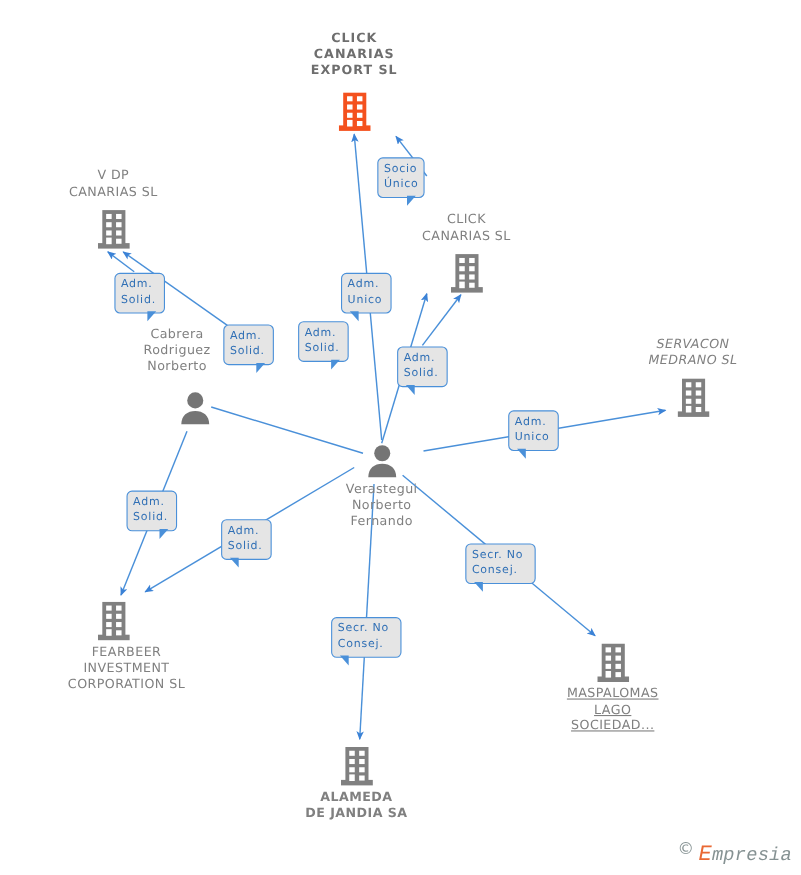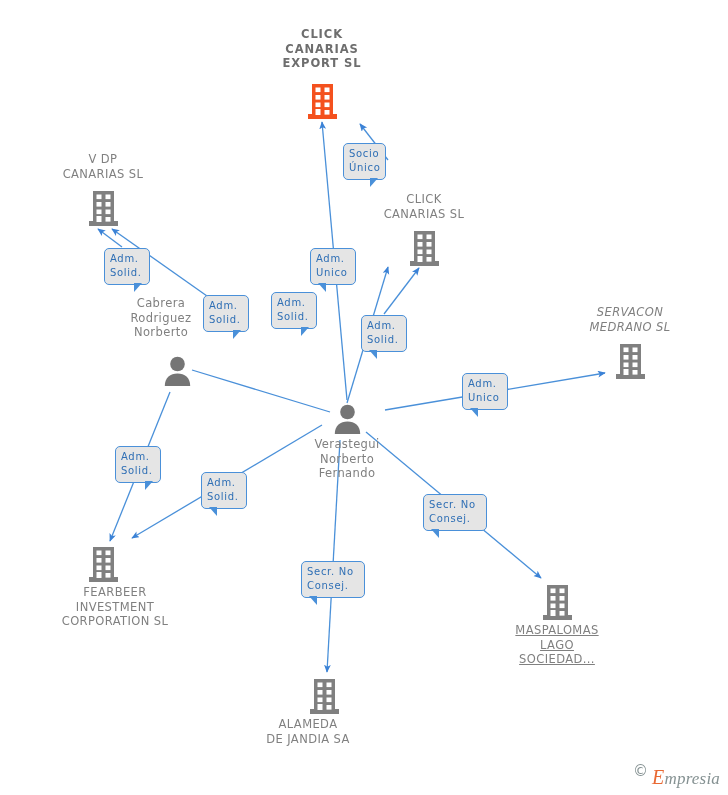--- a/index.html
+++ b/index.html
@@ -25,21 +25,21 @@
   }
   .badge .tail{
     position:absolute;width:0;height:0;border-style:solid;
   }
   .wm{
     position:absolute;right:8px;bottom:6px;display:flex;align-items:center;
     gap:4px;opacity:.95;
   }
   .wm .cmark{color:#7f8c8d;font-size:15px;}
   .wm .ename{
-    color:#7f8c8d;font-size:17px;font-family:Liberation Serif, serif;
+    color:#7f8c8d;font-size:17px;font-family:Liberation Mono, monospace;
     font-style:italic;letter-spacing:.2px;margin-top:13px;
   }
   .wm .ename b{color:#e8622a;font-style:italic;font-weight:normal;font-size:20px;}
 </style>
 </head>
 <body>
 
 <svg id="graph" viewBox="0 0 728 795" xmlns="http://www.w3.org/2000/svg">
   <defs>
     <marker id="arr" markerWidth="9" markerHeight="9" refX="7.2" refY="3.4" orient="auto" markerUnits="userSpaceOnUse">
@@ -201,21 +201,21 @@
         <rect x="16.5" y="3.5" width="5" height="4.6"></rect>
         <rect x="7.5" y="11" width="5" height="4.6"></rect>
         <rect x="16.5" y="11" width="5" height="4.6"></rect>
         <rect x="7.5" y="18.5" width="5" height="4.6"></rect>
         <rect x="16.5" y="18.5" width="5" height="4.6"></rect>
         <rect x="16.5" y="26" width="5" height="4.6"></rect>
         <rect x="7.5" y="25" width="5" height="6"></rect>
       </g>
     </svg>
   </div>
-  <div class="node-label" style="left:233px;top:717px;width:150px;">ALAMEDA
+  <div class="node-label" style="left:249px;top:717px;width:150px;font-weight:bold;">ALAMEDA
 DE JANDIA SA</div>
 </div>
 
 <div class="node">
   <div class="icon" style="left:163px;top:356px;">
     <svg width="29" height="30" viewBox="0 0 29 30">
       <circle cx="14.5" cy="8" r="7.3" fill="#757575"></circle>
       <path d="M1.8,30 C1.8,21.6 7.4,17.6 14.5,17.6 C21.6,17.6 27.2,21.6 27.2,30 Z" fill="#757575"></path>
     </svg>
   </div>

